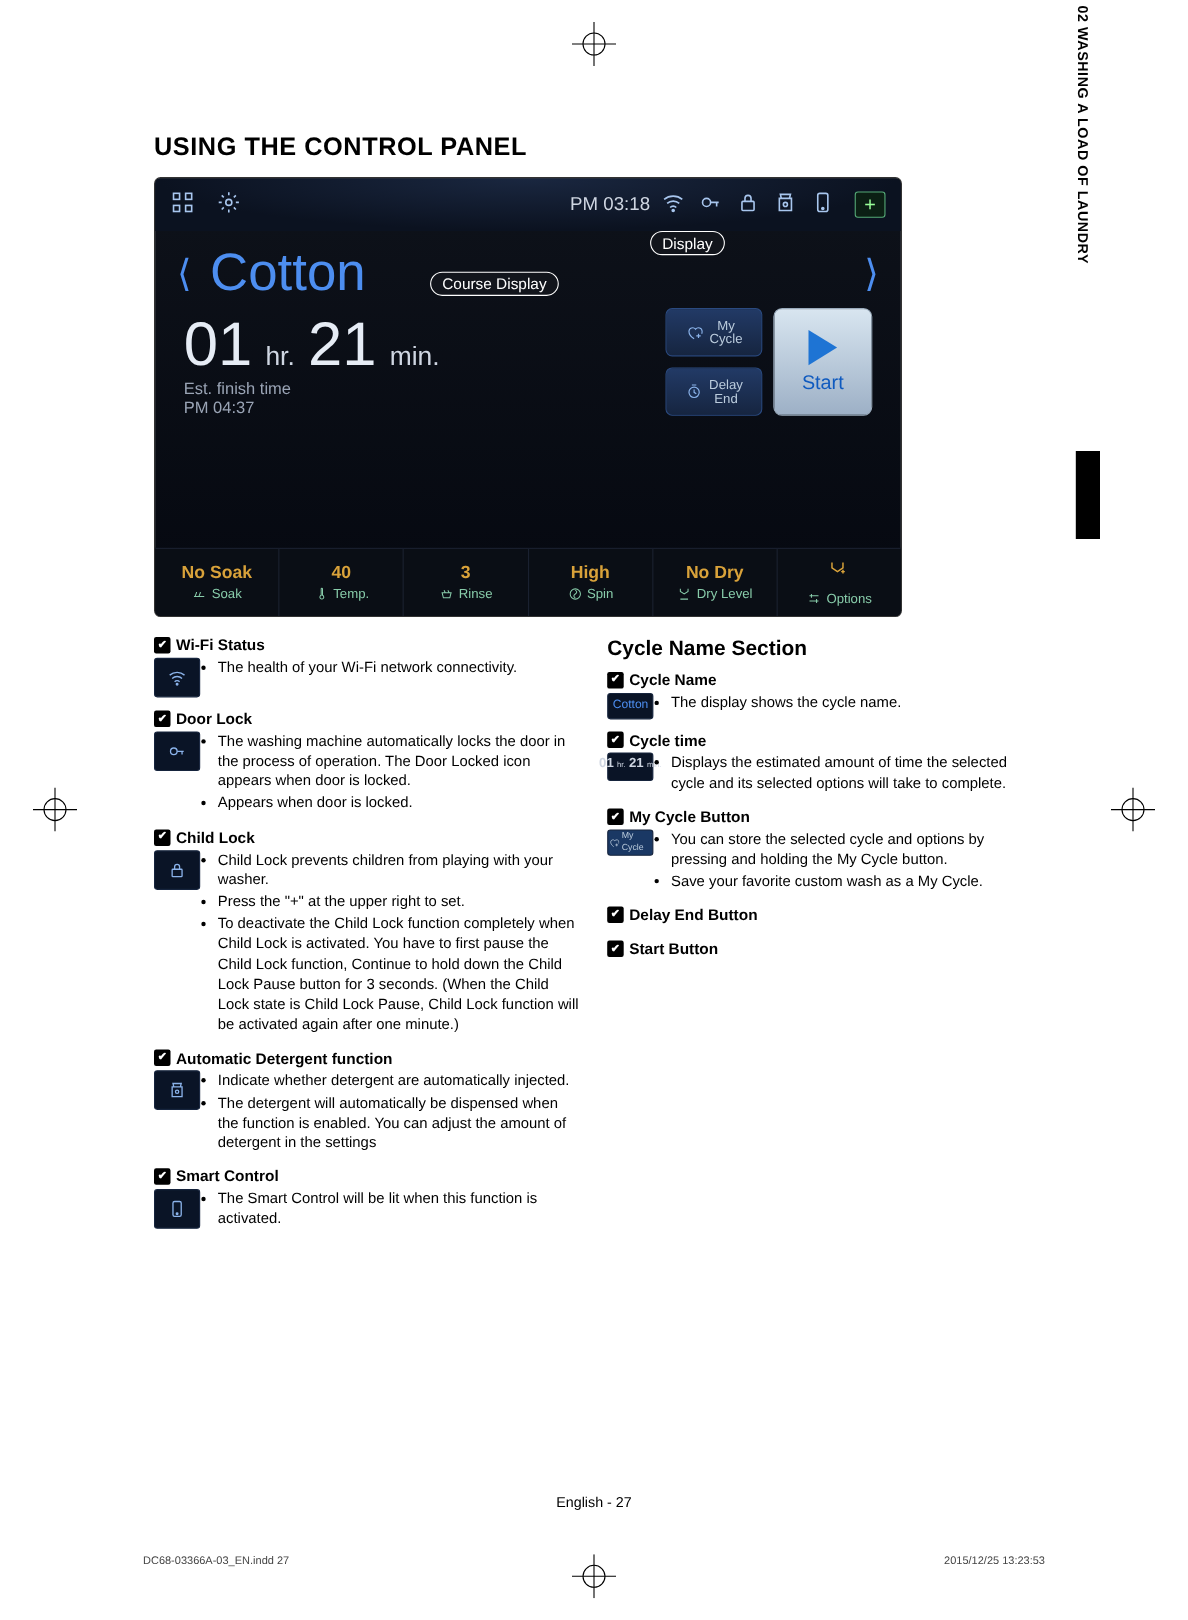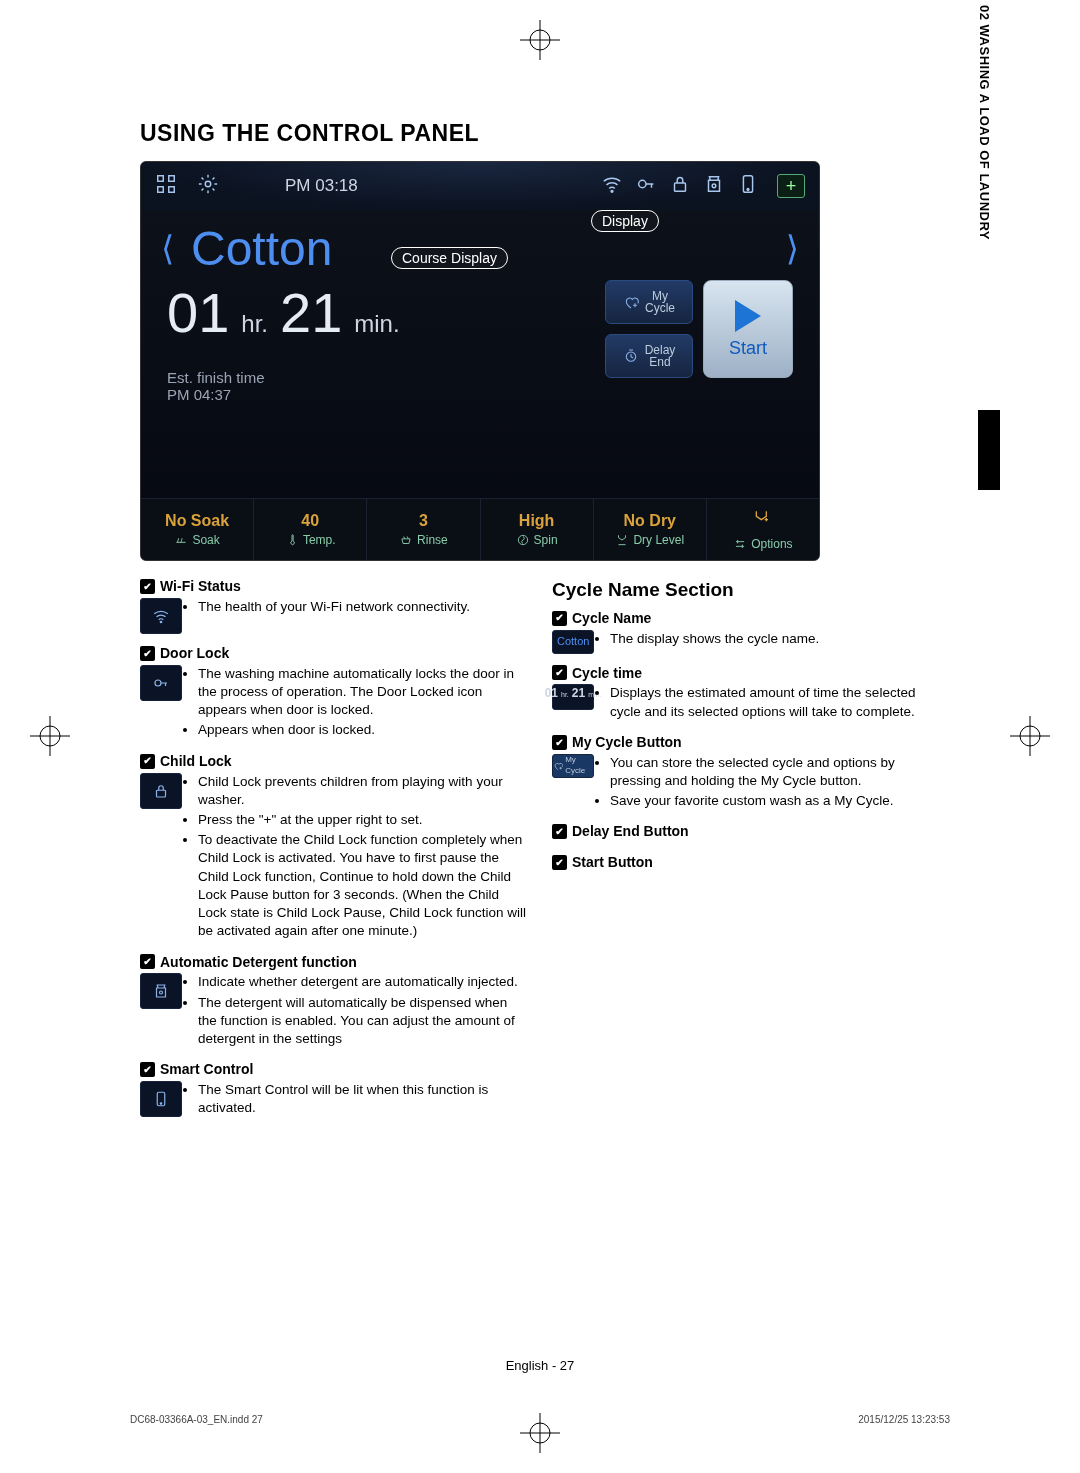--- a/index.html
+++ b/index.html
@@ -16,34 +16,34 @@
   .reg-right { right: 30px; top: 716px; }
 
   .content { position: absolute; left: 140px; top: 120px; width: 800px; }
 
   h1.title { font-size: 23px; font-weight: bold; letter-spacing: 0.5px; margin-bottom: 14px; }
 
   
   .panel { width: 680px; height: 400px; background: linear-gradient(#0e121a,#050810); border-radius: 6px; border:1px solid #333; position: relative; color:#cfd6e2; font-family: Arial, sans-serif; overflow:hidden; }
   .panel .topbar { display:flex; align-items:center; height:48px; padding:0 14px; gap:10px; color:#6fa8f7; background: radial-gradient(ellipse at top, #1a2740 0%, #0b1220 70%);}
   .topbar .tleft { display:flex; gap:20px; align-items:center; width:120px;}
-  .topbar .clock { flex:1; text-align:left; color:#cfd6e2; font-size:17px; }
+  .topbar .clock { flex:1; text-align:right; color:#cfd6e2; font-size:17px; }
   .topbar .tright { display:flex; gap:12px; align-items:center; }
   .topbar .plusbox { width:28px; height:24px; border:1px solid #5a7; border-radius:3px; background:#0b1f14; color:#9f9; display:flex; align-items:center; justify-content:center; font-size:18px; margin-left:6px;}
   .callout { position:absolute; border:1px solid #fff; border-radius:14px; padding:2px 10px; font-size:14px; color:#fff; background:#12151c; }
   .callout.display { top:48px; left:450px; }
   .callout.course { top:85px; left:250px; }
   .cycle-row { display:flex; align-items:center; padding:6px 20px 0 20px; height:70px; }
   .chev { color:#4d8ef0; font-size:34px; width:30px; }
   .cycle-name { color:#4d8ef0; font-size:48px; font-weight:300; flex:1; }
   .time-area { display:flex; align-items:flex-start; padding:0 26px; gap:24px; height:120px;}
   .time-block { display:flex; align-items:baseline; gap:12px; }
   .bignum { color:#e6ecf5; font-size:56px; font-weight:300; }
   .unit { color:#cfd6e2; font-size:24px; }
-  .est { color:#9aa4b5; font-size:15px; margin-top:24px; }
+  .est { color:#9aa4b5; font-size:15px; margin-top:0; }
   .btns { margin-left:auto; display:flex; gap:10px; }
   .mini { width:88px; height:44px; background:linear-gradient(#223a66,#162540); border-radius:6px; border:1px solid #2a4a80; display:flex; align-items:center; justify-content:center; gap:6px; color:#bcd; font-size:13px; }
   .mini .mtxt { line-height:1; text-align:center; font-size:12px;}
   .startbtn { width:90px; height:98px; background:linear-gradient(#d8e5f0,#9db0c6); border-radius:8px; border:1px solid #9ab; display:flex; flex-direction:column; align-items:center; justify-content:center; gap:6px; color:#1b66b8;}
   .startbtn .tri { width:0; height:0; border-left:26px solid #1e74d4; border-top:16px solid transparent; border-bottom:16px solid transparent; }
   .startbtn .lbl { color:#0f5abf; font-size:18px; }
   .minibtns { display:flex; flex-direction:column; gap:10px; }
   .bottombar { position:absolute; bottom:0; left:0; right:0; height:62px; display:flex; background:#0a0e15; border-top:1px solid #1a2130;}
   .bcell { flex:1; border-right:1px solid #1a2130; display:flex; flex-direction:column; align-items:center; justify-content:center; gap:3px; font-size:13px; color:#9ab; }
   .bcell:last-child{border-right:none;}

